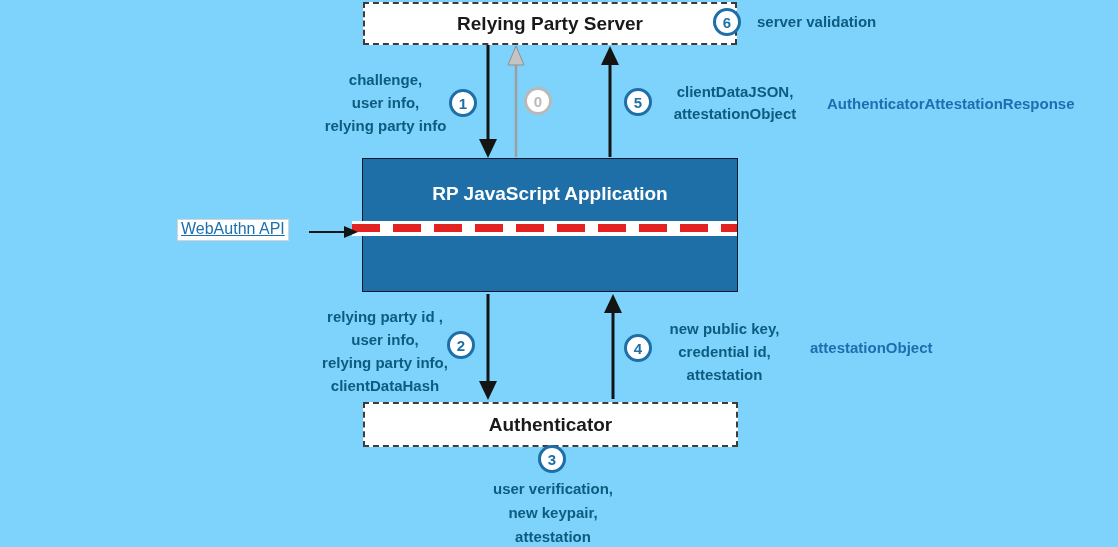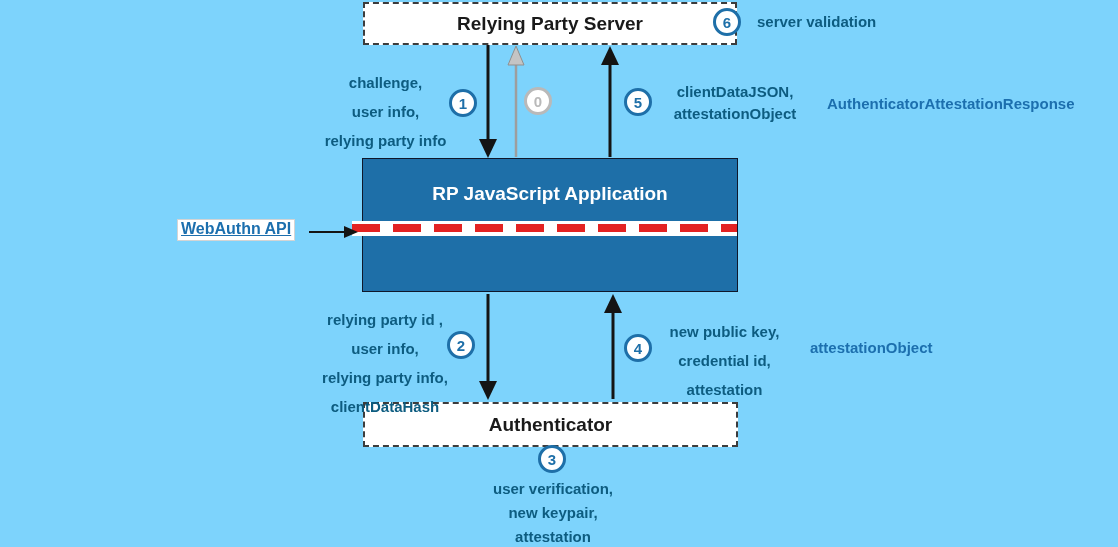--- a/index.html
+++ b/index.html
@@ -23,26 +23,26 @@
     background:repeating-linear-gradient(90deg, var(--red-dash,#e32222) 0 28px, transparent 28px 41px); }
   .step-circle {
     position:absolute; width:28px; height:28px; border-radius:50%; background:#fff;
     border:3px solid var(--accent-blue,#1e6fa8); color:var(--accent-blue,#1e6fa8);
     font-weight:bold; font-size:15px; display:flex; align-items:center; justify-content:center;
     box-sizing:border-box; z-index:3;
   }
   .step-circle.gray { border-color:#b9b9b9; color:#b9b9b9; }
   .lbl {
     position:absolute; color:var(--label-teal,#0d5c80); font-weight:600; font-size:15px;
-    line-height:29px; text-align:center; white-space:pre-line; z-index:3;
+    line-height:23px; text-align:center; white-space:pre-line; z-index:3;
   }
   .api { position:absolute; color:var(--api-blue,#1c6fae); font-weight:bold; font-size:15px; z-index:3; white-space:nowrap; }
   .webauthn {
     position:absolute; left:177px; top:219px; z-index:3;
-    color:var(--api-blue,#1c6fae); font-weight:bold; font-size:16px; text-decoration:underline;
+    color:var(--api-blue,#1c6fae); font-weight:normal; font-size:16px; text-decoration:underline;
     border:1px solid #d4d4d4; padding:0 3px 2px 3px; background:#fff; cursor:pointer;
   }
 </style>
 </head>
 <body>
 
 <div class="canvas">
 
   <svg class="arrows" width="1118" height="547">
     <line x1="488" y1="45" x2="488" y2="140" stroke="#141414" stroke-width="3"></line>

